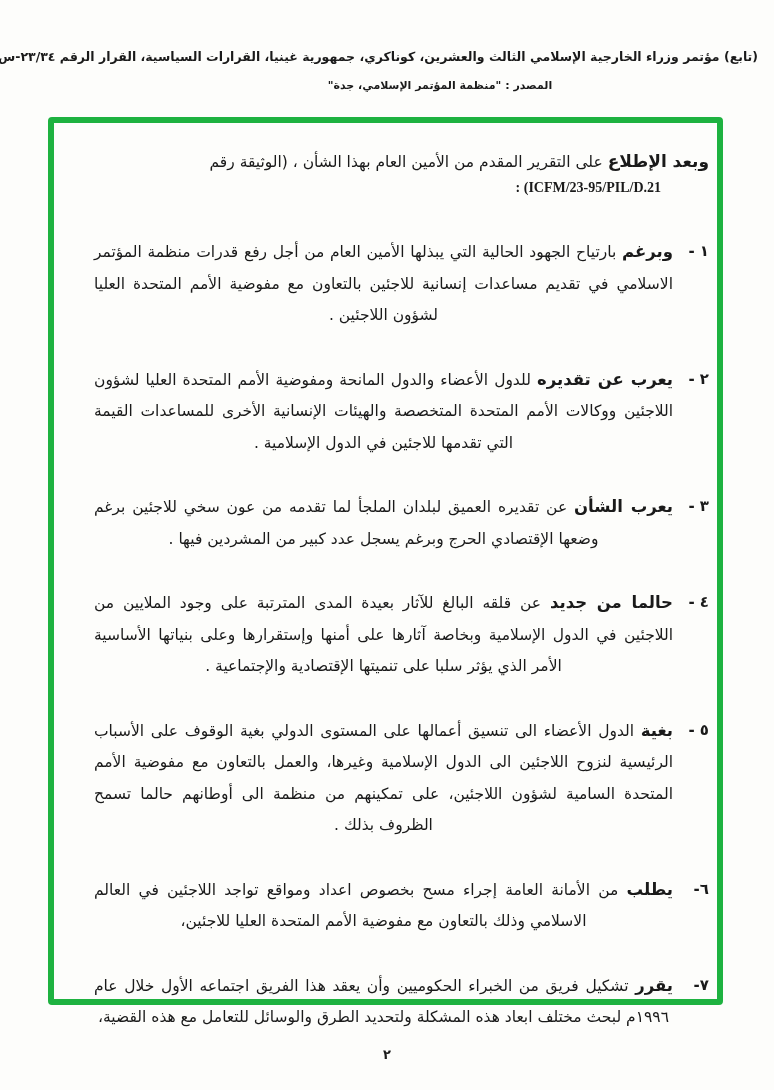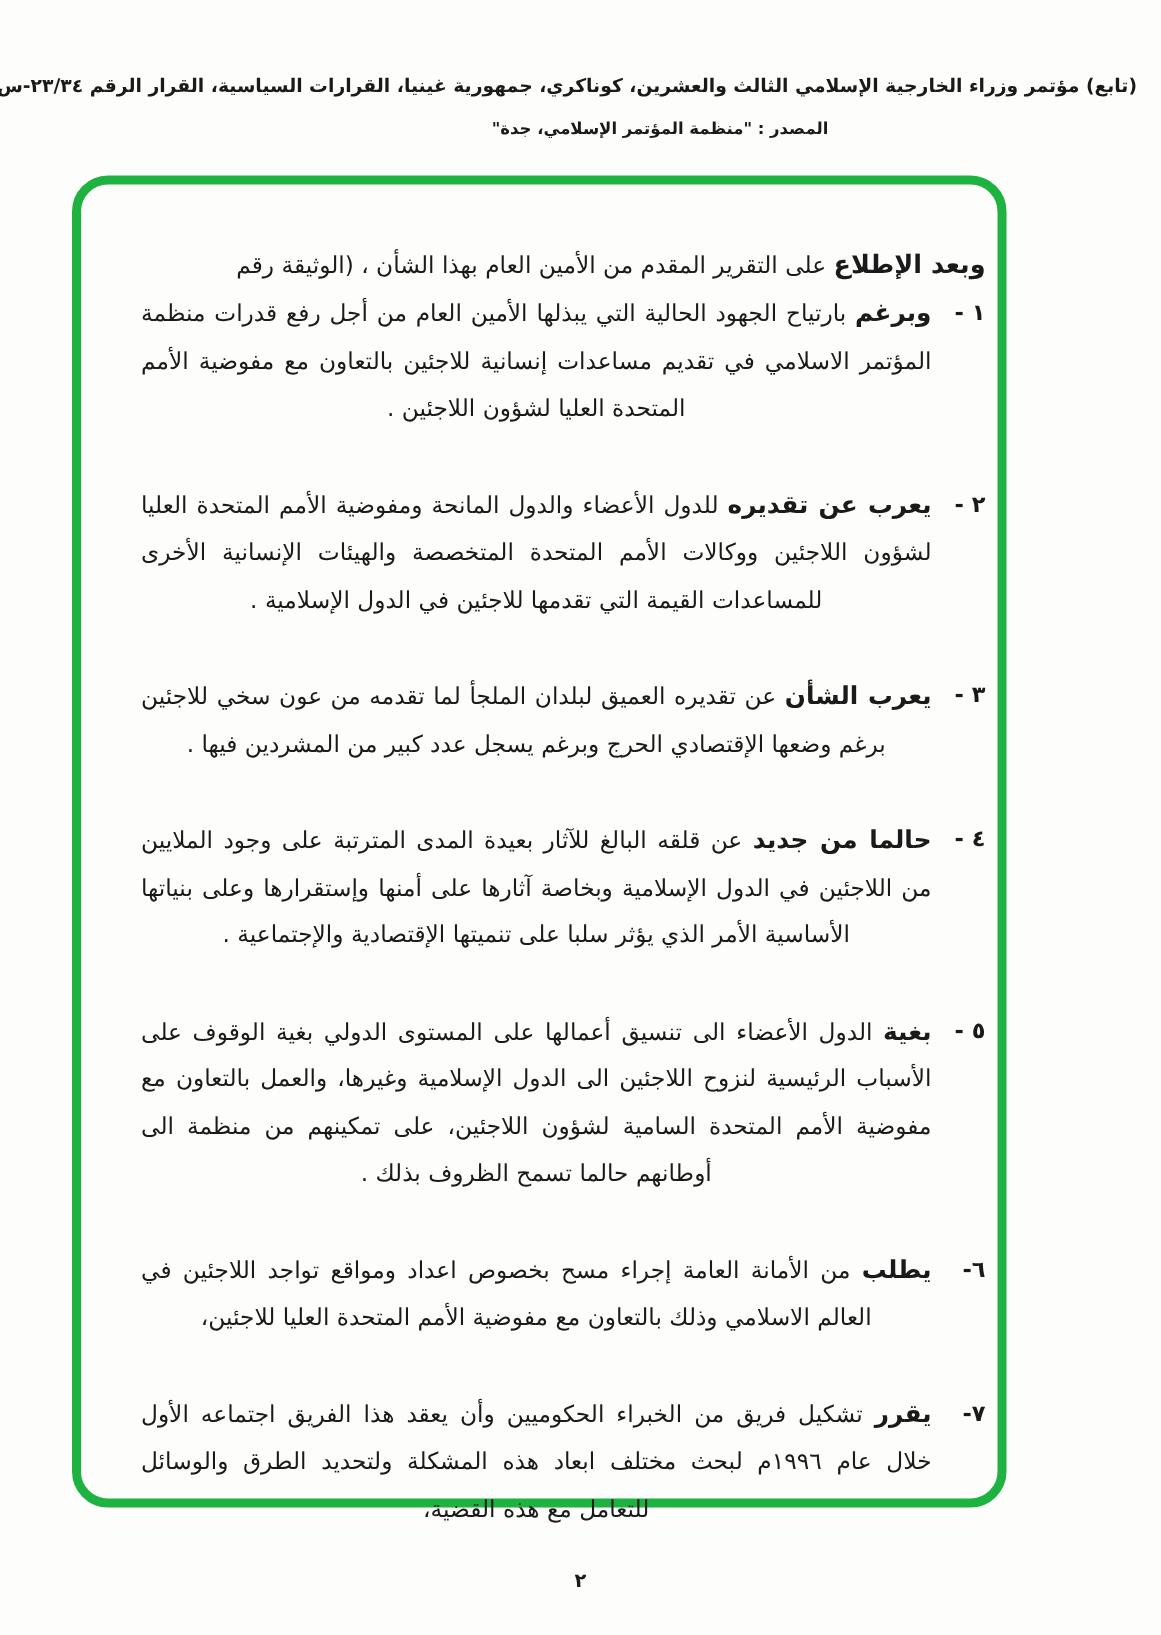--- a/index.html
+++ b/index.html
@@ -14,23 +14,23 @@
     font-size:12.5px;font-weight:bold;letter-spacing:0;
     white-space:nowrap;
   }
   .header2{
     position:absolute;top:79px;left:100px;width:680px;
     direction:rtl;text-align:center;
     font-size:11px;font-weight:bold;
   }
   .frame{
     position:absolute;left:48px;top:117px;
-    width:623px;height:888px;box-sizing:border-box;
-    border:6px solid #1eb240;border-radius:24px;
-    padding:38px 8px 0 40px;
+    width:675px;height:888px;box-sizing:border-box;
+    border:6px solid #1eb240;border-radius:4px;
+    padding:22px 8px 0 40px;
   }
   .content{direction:rtl;}
   .intro{
     margin:0;font-size:15.5px;line-height:32px;text-align:right;
   }
   .lead{font-weight:bold;font-size:17px;}
   .docref{
     direction:ltr;text-align:right;padding-right:48px;
     font-family:"Liberation Serif",serif;font-weight:bold;
     font-size:14px;margin:2px 0 40px 0;
@@ -54,20 +54,21 @@
 <body>
 
 <div class="header1">(تابع) مؤتمر وزراء الخارجية الإسلامي الثالث والعشرين، كوناكري، جمهورية غينيا، القرارات السياسية، القرار الرقم ٢٣/٣٤-س</div>
 <div class="header2">المصدر :  "منظمة المؤتمر الإسلامي، جدة"</div>
 
 <div class="frame">
   <div class="content">
 
     <p class="intro"><span class="lead">وبعد الإطلاع</span><span> على التقرير المقدم من الأمين العام بهذا الشأن ، (الوثيقة رقم</span></p>
 
+    <div class="docref">: (ICFM/23-95/PIL/D.21</div>
 
     <div class="item">
       <div class="num">١ -</div>
       <div class="itembody"><span class="lead">وبرغم</span><span> بارتياح الجهود الحالية التي يبذلها الأمين العام من أجل رفع قدرات منظمة المؤتمر الاسلامي في تقديم مساعدات إنسانية للاجئين بالتعاون مع مفوضية الأمم المتحدة العليا لشؤون اللاجئين .</span></div>
     </div>
 
     <div class="item">
       <div class="num">٢ -</div>
       <div class="itembody"><span class="lead">يعرب عن تقديره</span><span> للدول الأعضاء والدول المانحة ومفوضية الأمم المتحدة العليا لشؤون اللاجئين ووكالات الأمم المتحدة المتخصصة والهيئات الإنسانية الأخرى للمساعدات القيمة التي تقدمها للاجئين في الدول الإسلامية .</span></div>
     </div>

